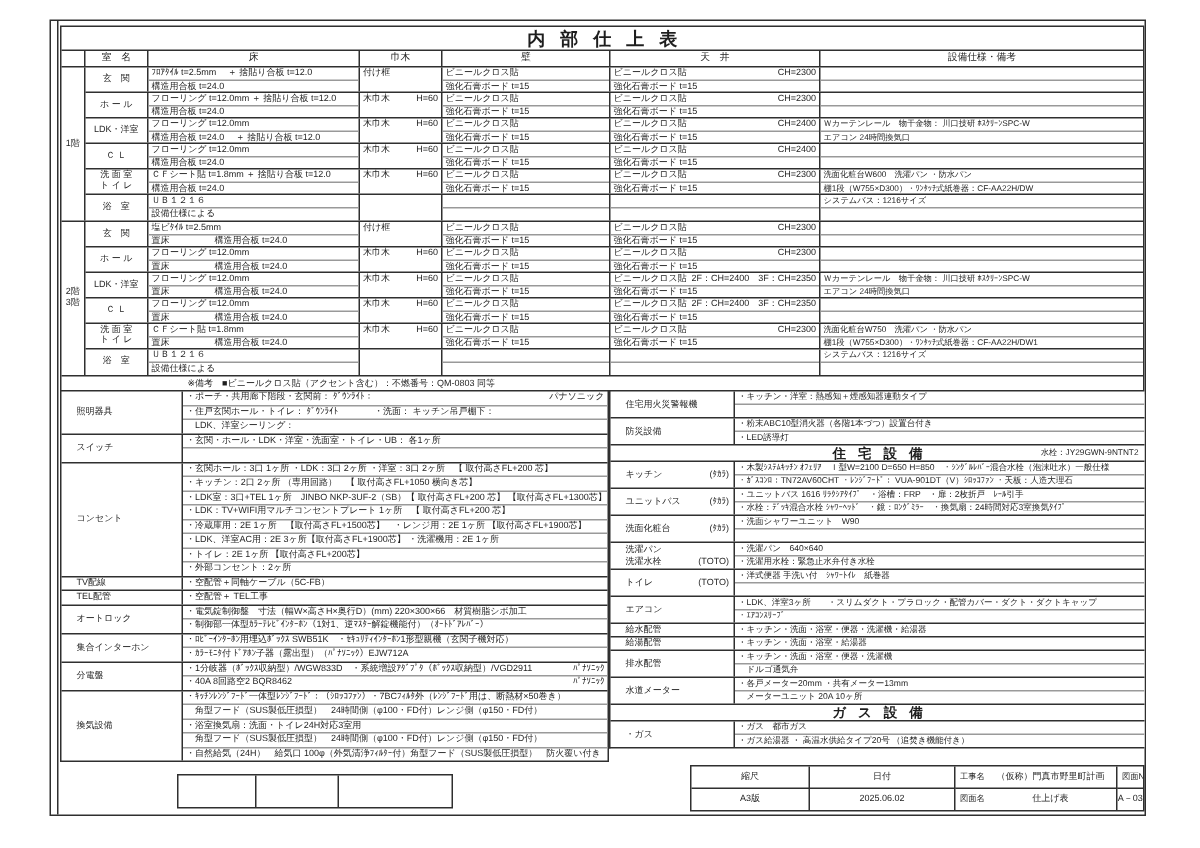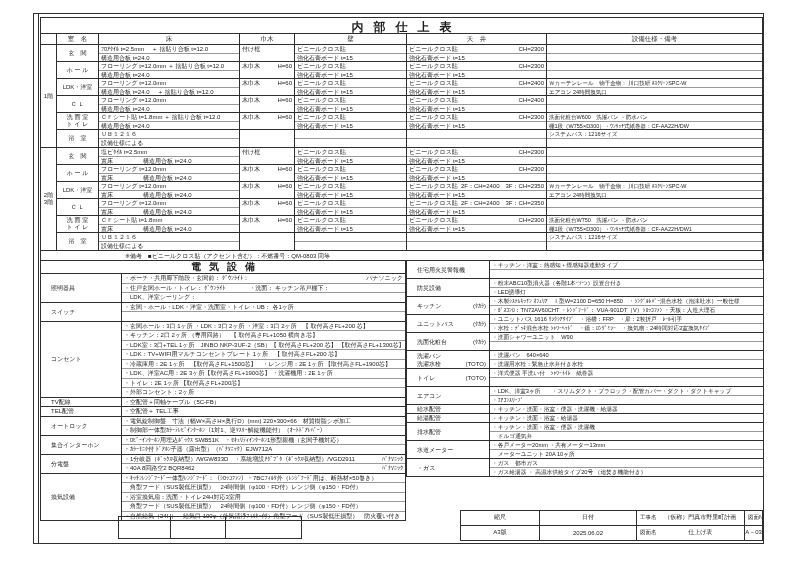--- a/index.html
+++ b/index.html
@@ -649,23 +649,20 @@
                   <span></span>
                 </div>
               </div>
             </div>
           </div>
         </div>
       <div class="fnote">※備考　■ビニールクロス貼（アクセント含む）：不燃番号：QM-0803 同等</div>
     </div>
 
     <div class="elec">
-      <div class="sechdr">
-        <span>電気設備</span>
-      </div>
       <div id="elec-rows">
           <div class="specrow">
             <div class="speclabel">
               <div class="labline">
                 <span>照明器具</span>
               </div>
             </div>
             <div class="speclines">
               <div class="sline div">
                 <span>・ポーチ・共用廊下階段・玄関前： ﾀﾞｳﾝﾗｲﾄ：</span>
@@ -849,20 +846,21 @@
           </div>
           <div class="speclines">
             <div class="sline div">
               <span>・粉末ABC10型消火器（各階1本づつ）設置台付き</span>
             </div>
             <div class="sline">
               <span>・LED誘導灯</span>
             </div>
           </div>
         </div>
+        <div class="sechdr"><span>住宅設備</span><span class="hnote">水栓：JY29GWN-9NTNT2</span></div>
         <div class="specrow">
           <div class="speclabel">
             <div class="labline">
               <span>キッチン</span>
               <span>(ﾀｶﾗ)</span>
             </div>
           </div>
           <div class="speclines">
             <div class="sline div">
               <span>・木製ｼｽﾃﾑｷｯﾁﾝ ｵﾌｪﾘｱ　Ｉ型W=2100 D=650 H=850　・ｼﾝｸﾞﾙﾚﾊﾞｰ混合水栓（泡沫吐水）一般仕様</span>
@@ -1001,20 +999,21 @@
           </div>
           <div class="speclines">
             <div class="sline div">
               <span>・各戸メーター20mm ・共有メーター13mm</span>
             </div>
             <div class="sline">
               <span>　メーターユニット 20A 10ヶ所</span>
             </div>
           </div>
         </div>
+        <div class="sechdr"><span>ガス設備</span></div>
         <div class="specrow">
           <div class="speclabel">
             <div class="labline">
               <span>・ガス</span>
             </div>
           </div>
           <div class="speclines">
             <div class="sline div">
               <span>・ガス　都市ガス</span>
             </div>

